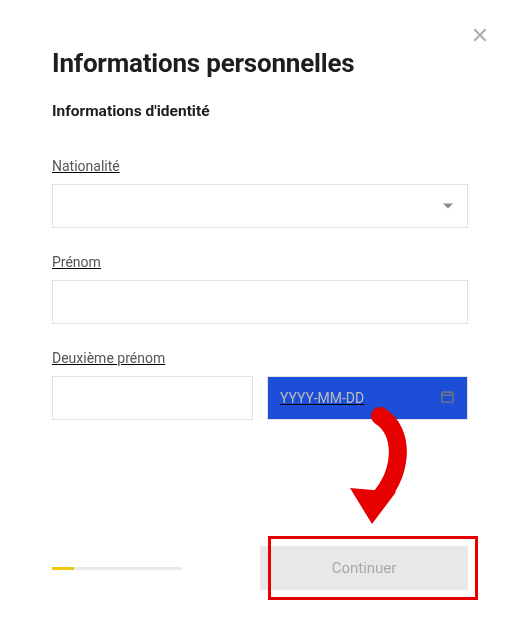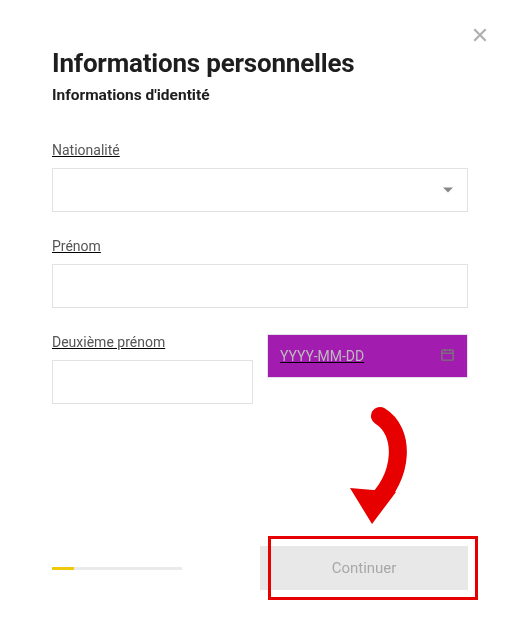--- a/index.html
+++ b/index.html
@@ -32,21 +32,21 @@
       color: #b0b0b0;
       font-size: 22px;
       line-height: 20px;
       text-align: center;
       font-weight: 300;
     }
     .page-title {
       font-size: 26px;
       font-weight: 700;
       color: #1e1e1e;
-      margin-bottom: 8px;
+      margin-bottom: 24px;
       letter-spacing: -0.2px;
     }
     .section-title {
       font-size: 15.5px;
       font-weight: 700;
       color: #1e1e1e;
       margin-bottom: 38px;
     }
     .field-label {
       font-size: 14px;
@@ -54,20 +54,21 @@
       margin-bottom: 10px;
       display: block;
     }
     .field-group {
       margin-bottom: 26px;
       text-decoration: underline;
     }
     .field-row {
       display: flex;
       gap: 14px;
+      align-items: flex-end;
     }
     .field-col {
       flex: 1;
     }
     .input-box {
       width: 100%;
       height: 44px;
       border: 1px solid #e2e2e2;
       background: #fff;
       font-size: 14px;
@@ -94,21 +95,21 @@
       width: 0;
       height: 0;
       border-left: 5px solid transparent;
       border-right: 5px solid transparent;
       border-top: 5px solid #888;
     }
     .date-box {
       width: 100%;
       height: 44px;
       border: 1px solid #e2e2e2;
-      background: #a21caf;
+      background: #1d4ed8;
       position: relative;
       display: flex;
       align-items: center;
       padding: 0 12px;
       cursor: pointer;
     }
     .date-placeholder {
       color: #bcbcbc;
       font-size: 14px;
       flex: 1;

